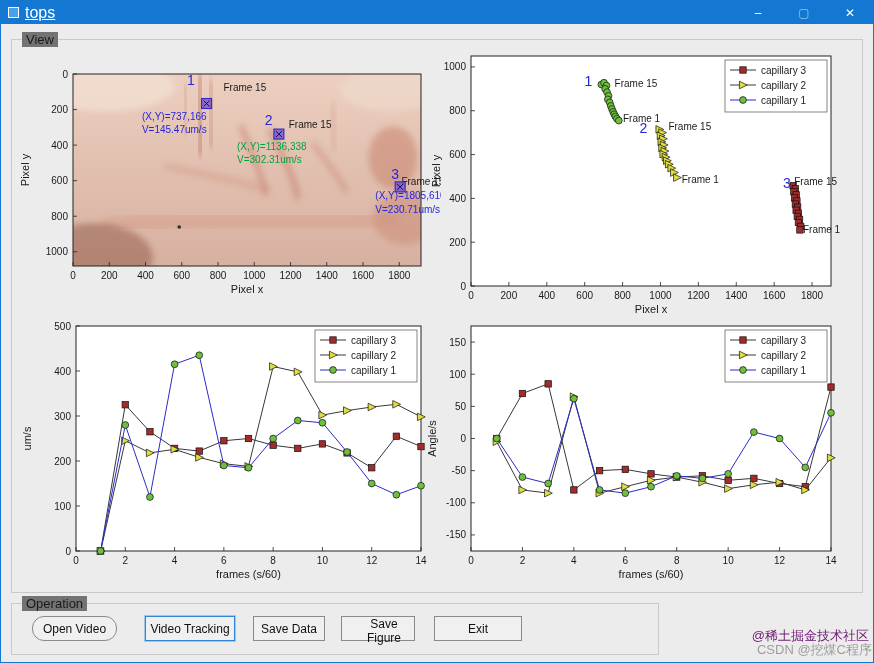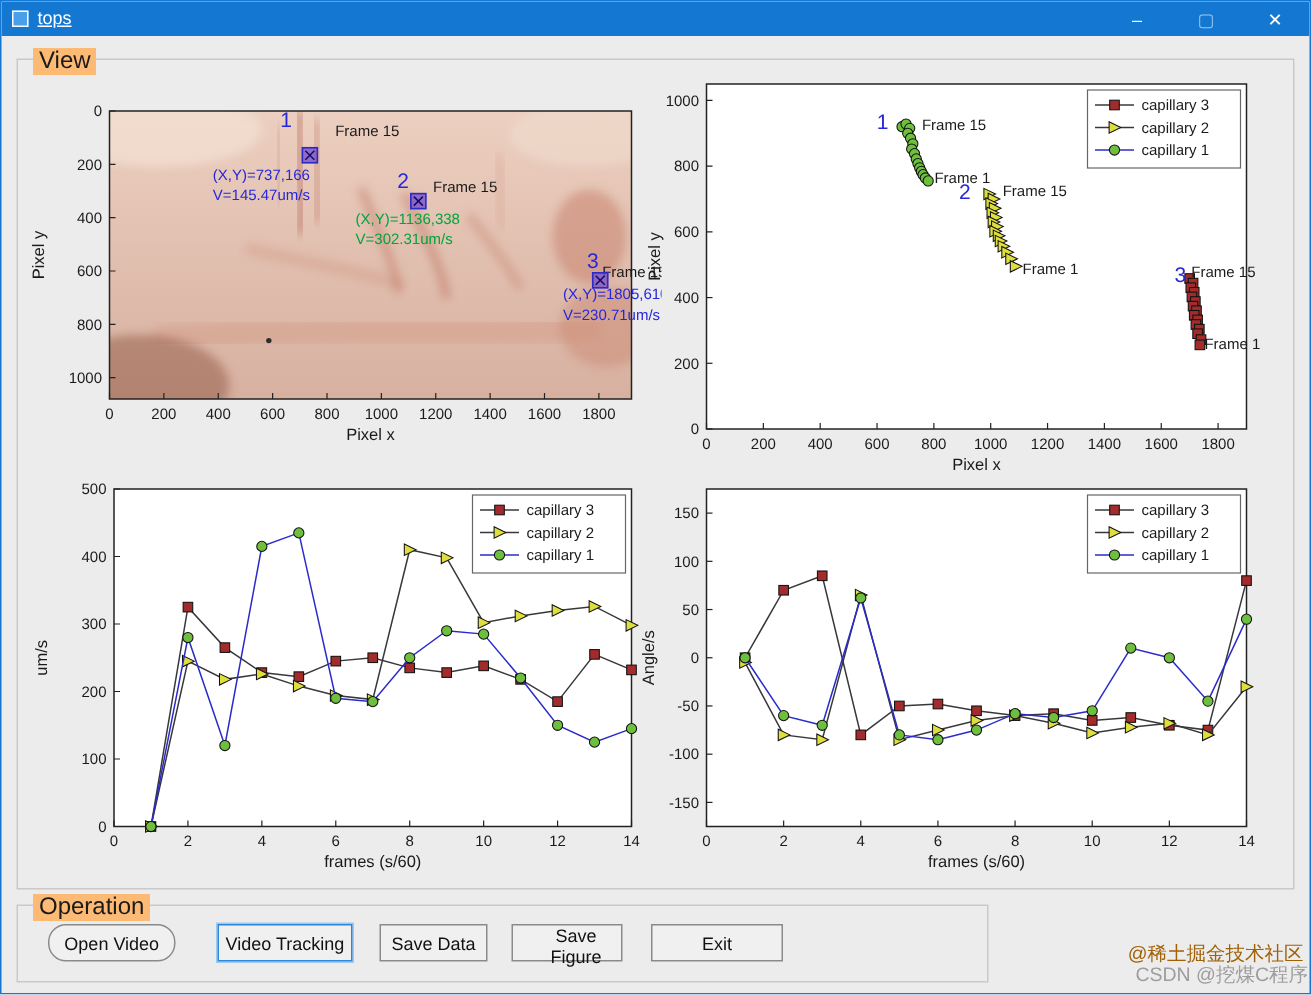--- a/index.html
+++ b/index.html
@@ -1,39 +1,39 @@
 <!DOCTYPE html>
 <html><head>
 <meta charset="utf-8">
 <style>
   html,body{margin:0;padding:0;background:#fff;}
   .window{position:relative;width:874px;height:663px;background:#ececec;overflow:hidden;
           font-family:"Liberation Sans","DejaVu Sans",sans-serif;border:1px solid #1478d2;box-sizing:border-box;}
   .titlebar{position:absolute;top:0;left:0;right:0;height:23px;background:#1478d2;display:flex;align-items:center;color:#fff;}
   .title-icon{width:11px;height:11px;margin:0 6px 0 7px;border:1px solid #fff;background:#4aa0e8;box-sizing:border-box;}
-  .title-text{font-size:12px;line-height:23px;text-decoration:underline;}
+  .title-text{font-size:16px;line-height:23px;text-decoration:underline;}
   .win-controls{margin-left:auto;display:flex;height:100%;}
   .win-btn{width:46px;display:flex;align-items:center;justify-content:center;font-size:12px;color:#fff;cursor:default;}
   .win-btn.dim{opacity:.55;}
   .groupbox{position:absolute;border:1px solid #c9c9c9;box-sizing:border-box;}
-  .grouplabel{position:absolute;top:-8px;left:10px;background:#fdba74;padding:0 4px;font-size:16px;color:#1a1a1a;}
+  .grouplabel{position:absolute;top:-8px;left:10px;background:#737373;padding:0 4px;font-size:13px;color:#1a1a1a;}
   .view-box{left:10px;top:38px;width:852px;height:554px;}
   .op-box{left:10px;top:602px;width:648px;height:52px;}
   .chart{position:absolute;}
   .chart svg{display:block;}
   svg text{font-family:"Liberation Sans","DejaVu Sans",sans-serif;}
   .op-btn{position:absolute;top:12px;height:25px;background:#f0f0f0;border:1px solid #8a8a8a;
           font-family:"Liberation Sans","DejaVu Sans",sans-serif;font-size:12px;color:#111;padding:0 4px;}
   #btn-open{left:20px;width:85px;border-radius:12px;}
   #btn-track{left:121px;width:90px;border:1px solid #2f86d6;box-shadow:0 0 0 1px #9cc9ee;margin-left:12px;}
   #btn-savedata{left:229px;width:72px;margin-left:12px;}
   #btn-savefig{left:329px;width:74px;padding-left:16px;}
   #btn-exit{left:422px;width:88px;}
   .wm{position:absolute;font-size:13px;white-space:nowrap;pointer-events:none;}
-  .wm1{right:4px;bottom:17px;color:#a16207;}
+  .wm1{right:4px;bottom:17px;color:#701a75;}
   .wm2{right:-12px;bottom:3px;color:#9d9d9d;}
 </style>
 </head>
 <body>
 
 <div class="window">
 
   <div class="titlebar">
     <div class="title-icon"></div>
     <span class="title-text">tops</span>

